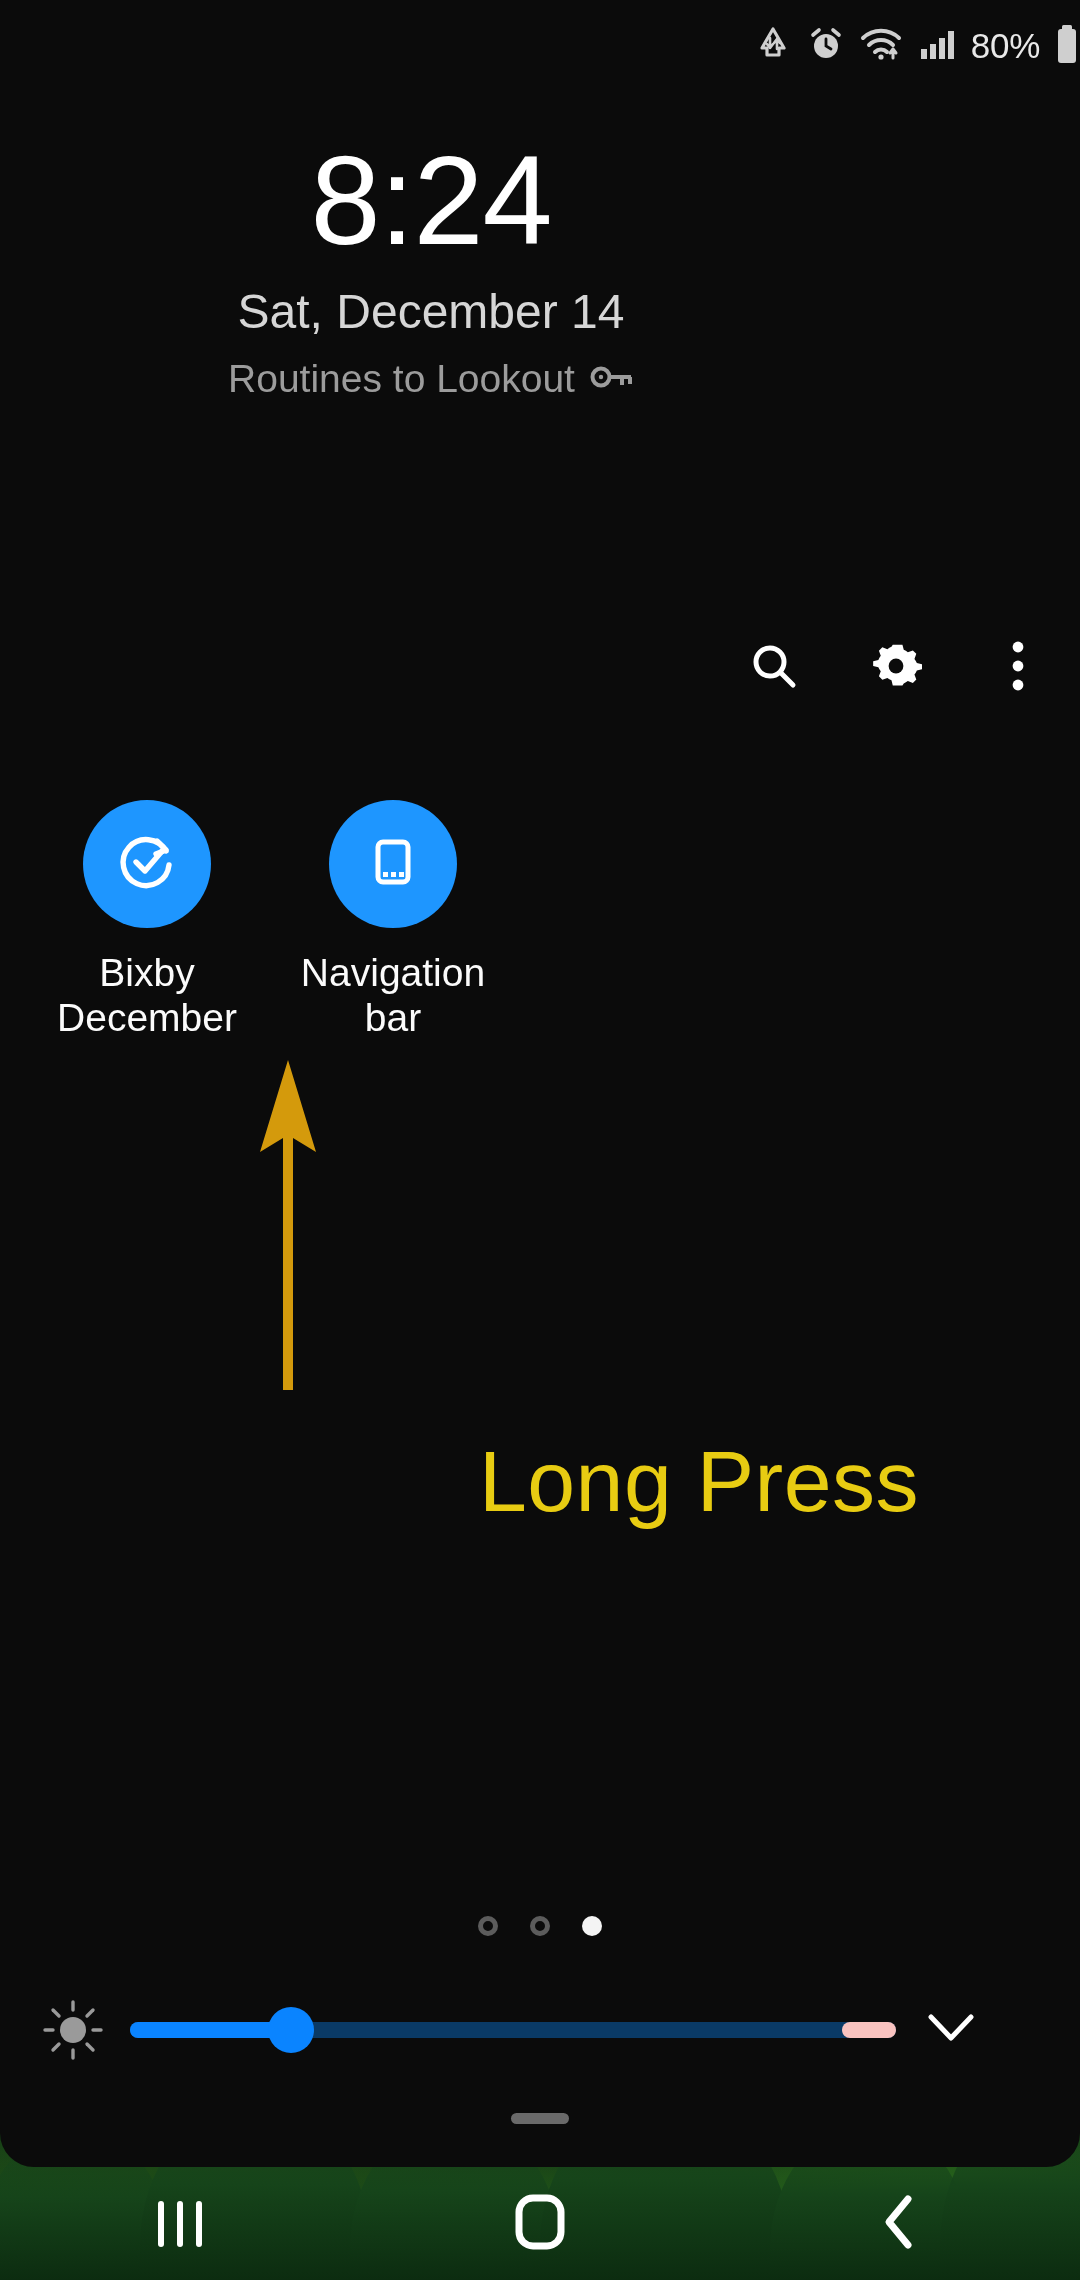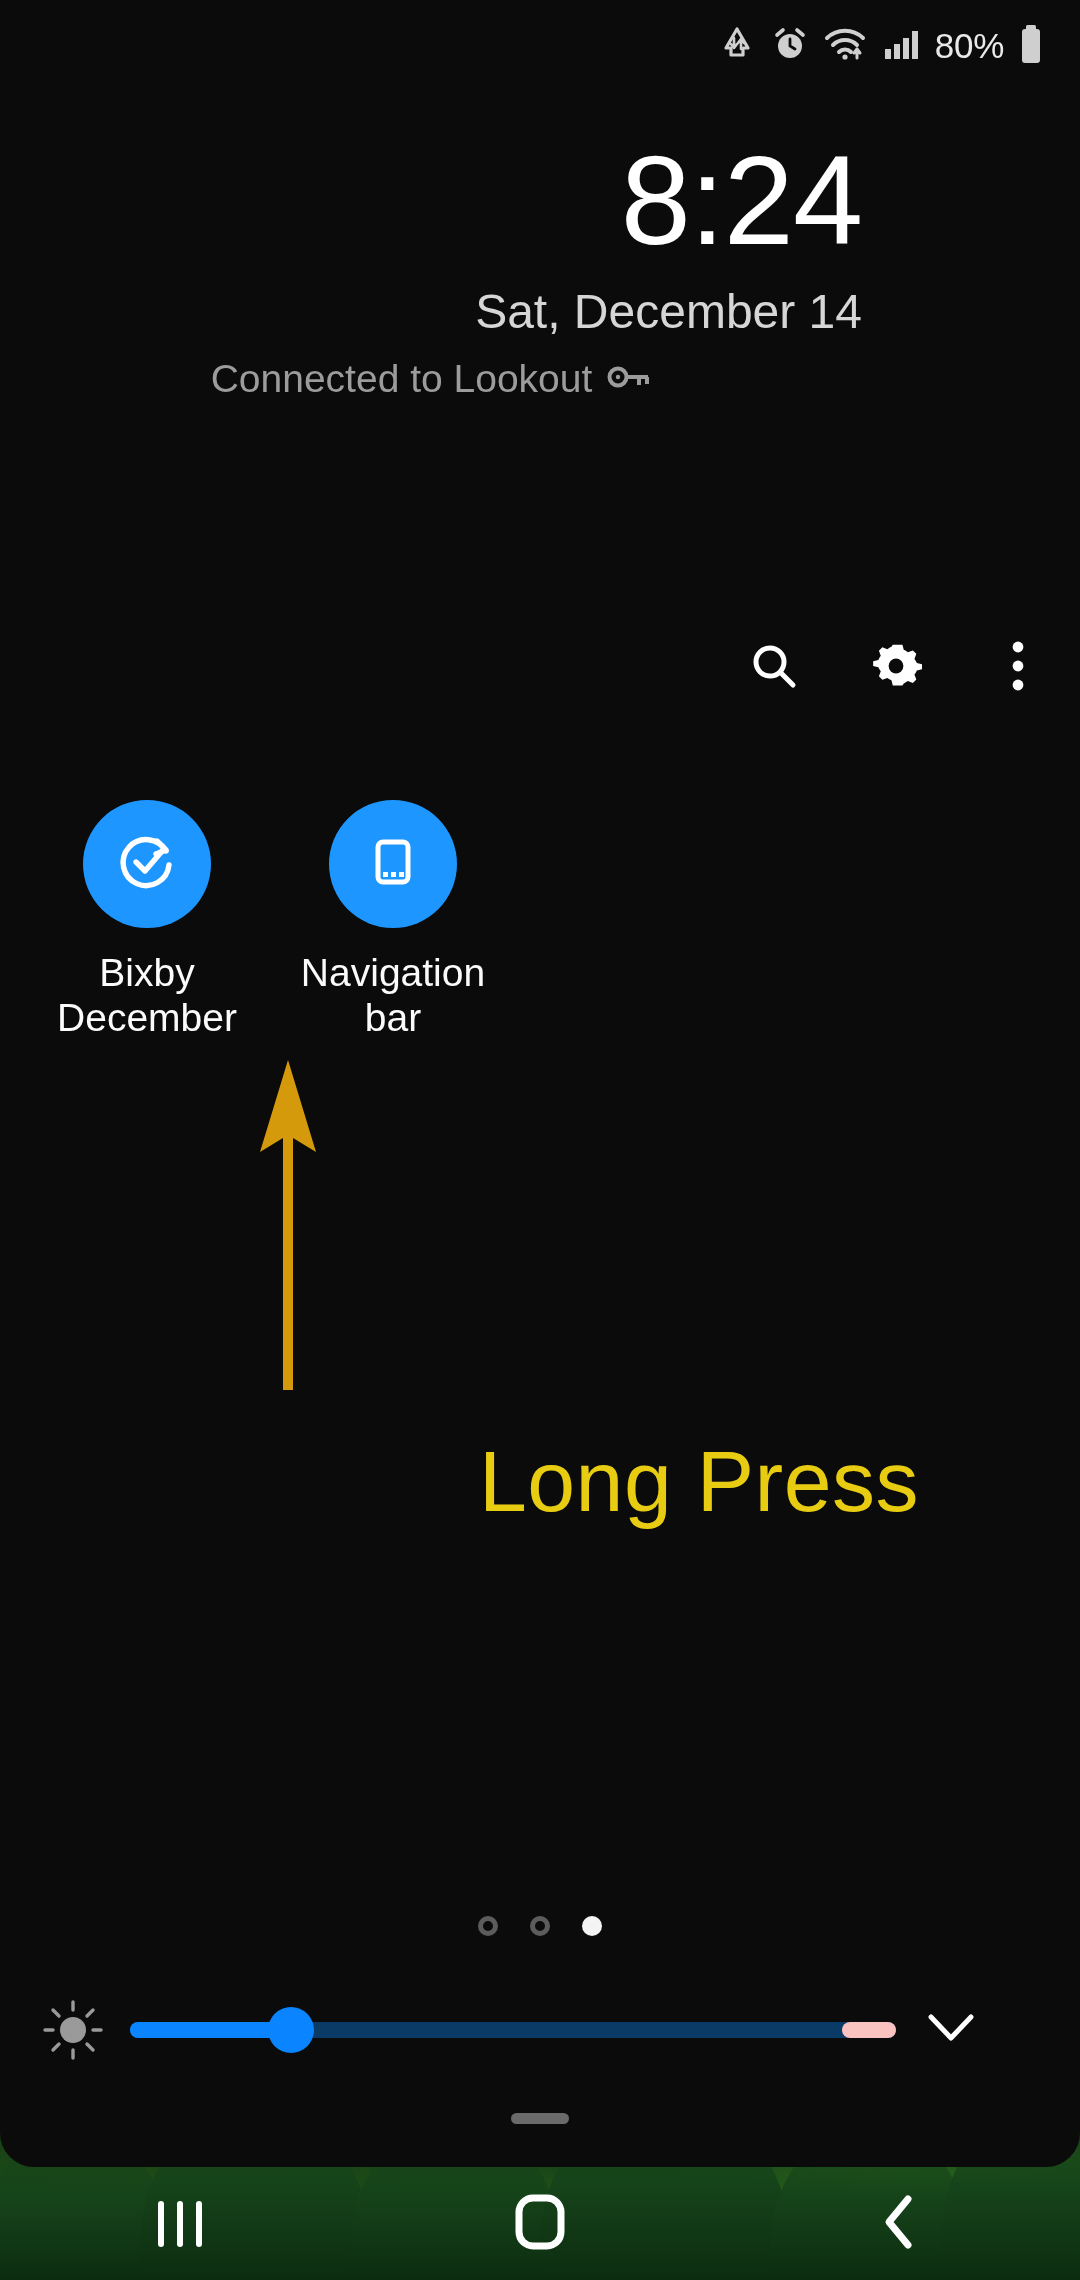--- a/index.html
+++ b/index.html
@@ -30,30 +30,30 @@
     position:absolute; left:0; top:0; width:1080px; height:2167px;
     background:#0b0b0b;
     border-bottom-left-radius:34px; border-bottom-right-radius:34px;
     overflow:hidden;
   }
 
   
   #status-bar{
     position:absolute; left:0; top:0; width:1080px; height:92px;
     display:flex; align-items:center; justify-content:flex-end;
-    padding-right:36px; gap:13px;
+    gap:13px;
   }
   #status-bar .sb-ico{ display:block; }
   #battery-pct{
     color:#e9e9e9; font-size:35px; letter-spacing:-.3px;
     margin-left:2px; margin-right:1px;
   }
 
   
-  #clock-block{ position:absolute; left:0; top:138px; width:862px; text-align:right; }
+  #clock-block{ position:absolute; left:0; top:138px; width:862px; text-align:center; }
   #clock-time{
     color:#ffffff; font-size:126px; font-weight:300;
     line-height:1.0; letter-spacing:-1px;
   }
   #clock-date{
     color:#d6d6d6; font-size:48px; font-weight:300;
     margin-top:22px; line-height:1.1;
   }
   #vpn-row{
     margin-top:18px; display:flex; align-items:center;
@@ -237,21 +237,21 @@
         <rect x="8" y="2" width="10" height="5" rx="1.5" fill="#cfcfcf"></rect>
         <rect x="4" y="6" width="18" height="34" rx="3" fill="#cfcfcf"></rect>
       </svg>
     </span>
   </div>
 
   <div id="clock-block">
     <div id="clock-time">8:24</div>
     <div id="clock-date">Sat, December 14</div>
     <div id="vpn-row">
-      <span id="vpn-text">Connected to Lookout</span>
+      <span id="vpn-text">Routines to Lookout</span>
       <span>
         <svg width="44" height="28" viewBox="0 0 44 28">
           <circle cx="11" cy="14" r="8.5" fill="none" stroke="#9c9c9c" stroke-width="4"></circle>
           <circle cx="11" cy="14" r="2.2" fill="#9c9c9c"></circle>
           <path d="M19 14 L41 14" stroke="#9c9c9c" stroke-width="4" stroke-linecap="butt"></path>
           <path d="M32 14 L32 22 M40 14 L40 21" stroke="#9c9c9c" stroke-width="4"></path>
         </svg>
       </span>
     </div>
   </div>

